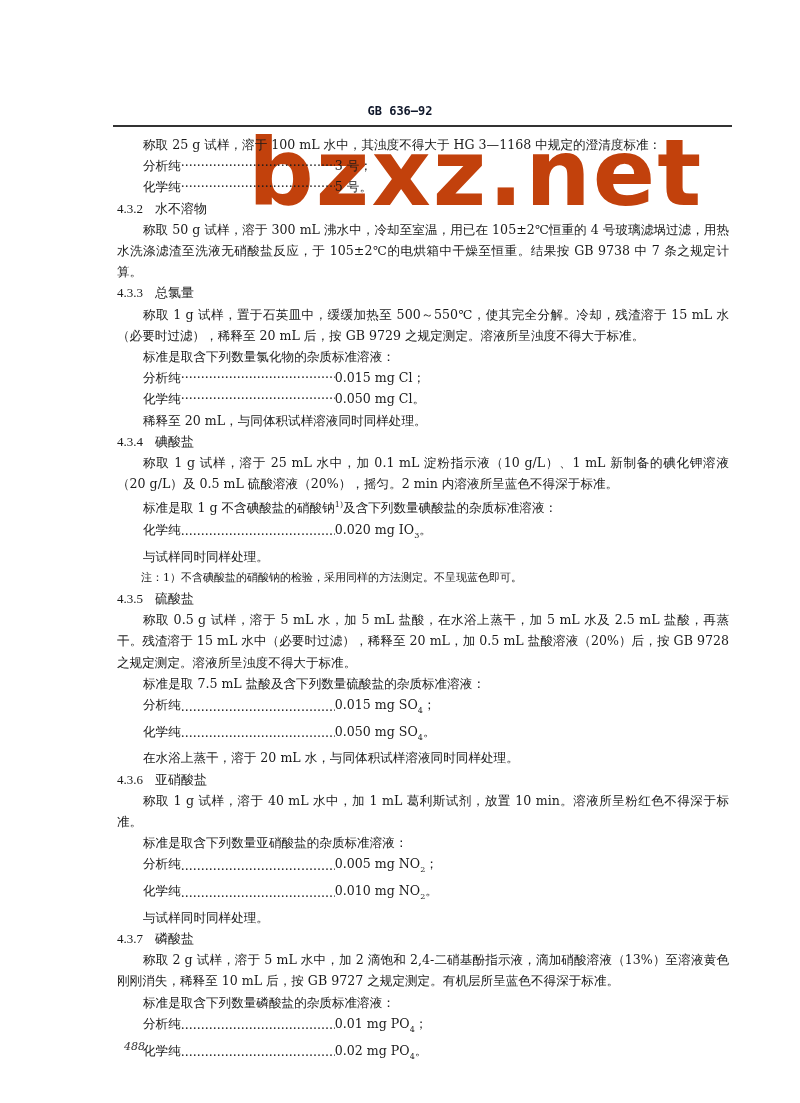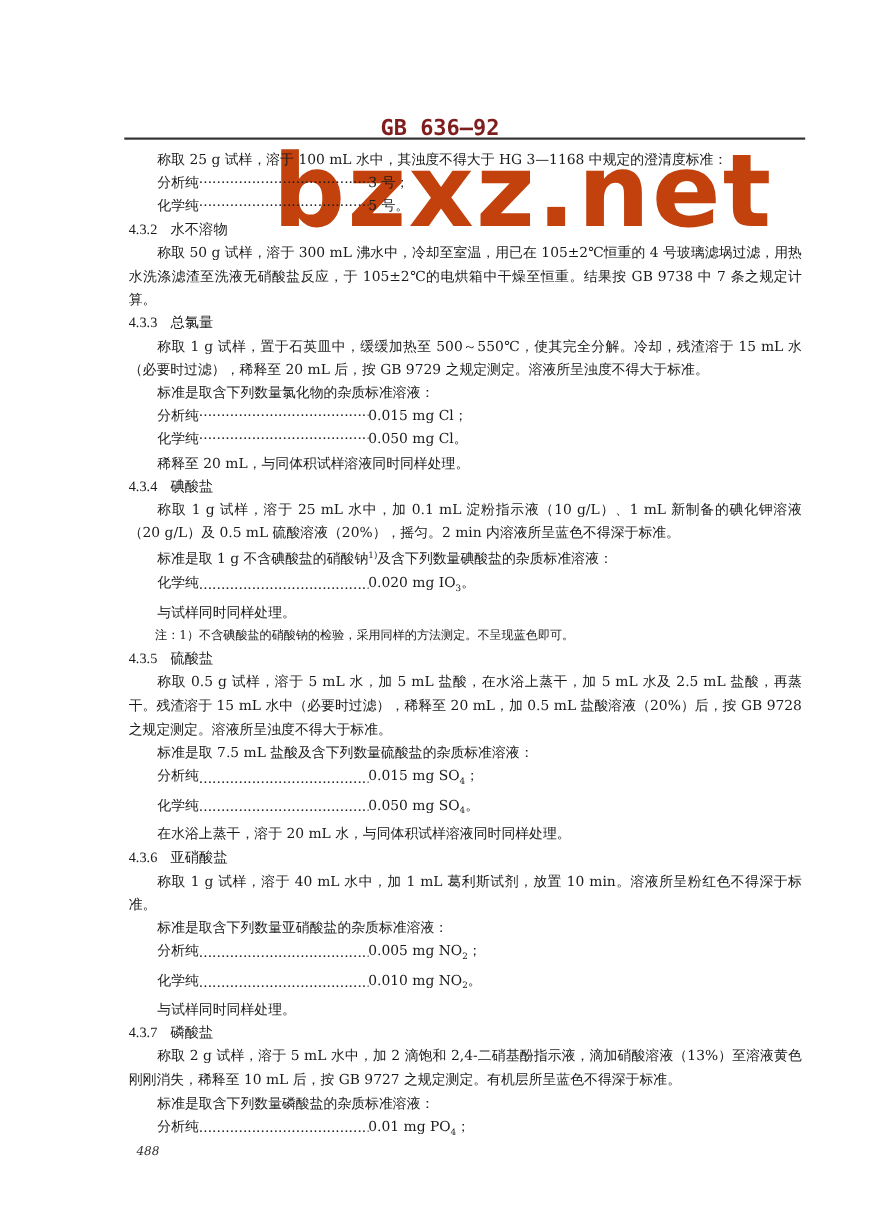--- a/index.html
+++ b/index.html
@@ -2,21 +2,21 @@
 <html><head>
 <meta charset="utf-8">
 <style>
   html, body { margin: 0; padding: 0; background: #ffffff; }
   body { width: 800px; height: 1103px; position: relative; overflow: hidden;
          font-family: "DejaVu Serif", "Liberation Serif", serif; color: #1a1a1a; }
   .page { position: absolute; left: 0; top: 0; width: 800px; height: 1103px; }
   .watermark { position: absolute; left: 248px; top: 128px; font-family: "DejaVu Sans", "Liberation Sans", sans-serif;
                font-weight: bold; font-size: 92px; letter-spacing: 2px; color: #c2410c; line-height: 1; z-index: 0; }
   .header { position: absolute; left: 0; top: 104px; width: 800px; text-align: center;
-            font-family: "DejaVu Sans Mono", "Liberation Mono", monospace; font-weight: bold; font-size: 20px; color: #7f1d1d; }
+            font-family: "DejaVu Sans Mono", "Liberation Mono", monospace; font-weight: bold; font-size: 12px; color: #0f172a; }
   .rule { position: absolute; left: 113px; top: 125px; width: 619px; height: 0; border-top: 2px solid #333; }
   .content { position: absolute; left: 117px; top: 134px; width: 612px; z-index: 1;
              font-size: 12.6px; line-height: 21.2px; }
   .line { white-space: nowrap; }
   .indent { padding-left: 26px; }
   .para { text-indent: 26px; text-align: justify; white-space: normal; }
   .h { font-family: Liberation Serif, serif; font-size: 13px; }
   .h .num { display: inline-block; width: 38px; }
   .note { padding-left: 24px; font-size: 11px; }
   .lead { display: inline-block; width: 154px; overflow: hidden; vertical-align: bottom; white-space: nowrap; }
@@ -67,16 +67,17 @@
     <div class="para">称取 1 g 试样，溶于 40 mL 水中，加 1 mL 葛利斯试剂，放置 10 min。溶液所呈粉红色不得深于标准。</div>
     <div class="line indent">标准是取含下列数量亚硝酸盐的杂质标准溶液：</div>
     <div class="line indent"><span class="label">分析纯</span><span class="lead"></span><span>0.005 mg NO</span><sub>2</sub><span>；</span></div>
     <div class="line indent"><span class="label">化学纯</span><span class="lead"></span><span>0.010 mg NO</span><sub>2</sub><span>。</span></div>
     <div class="line indent">与试样同时同样处理。</div>
 
     <div class="line h"><span class="num">4.3.7</span><span>磷酸盐</span></div>
     <div class="para">称取 2 g 试样，溶于 5 mL 水中，加 2 滴饱和 2,4-二硝基酚指示液，滴加硝酸溶液（13%）至溶液黄色刚刚消失，稀释至 10 mL 后，按 GB 9727 之规定测定。有机层所呈蓝色不得深于标准。</div>
     <div class="line indent">标准是取含下列数量磷酸盐的杂质标准溶液：</div>
     <div class="line indent"><span class="label">分析纯</span><span class="lead"></span><span>0.01 mg PO</span><sub>4</sub><span>；</span></div>
+    <div class="line indent"><span class="label">化学纯</span><span class="lead"></span><span>0.02 mg PO</span><sub>4</sub><span>。</span></div>
   </div>
 
   <div class="pageno">488</div>
 </div>
 
 </body></html>

